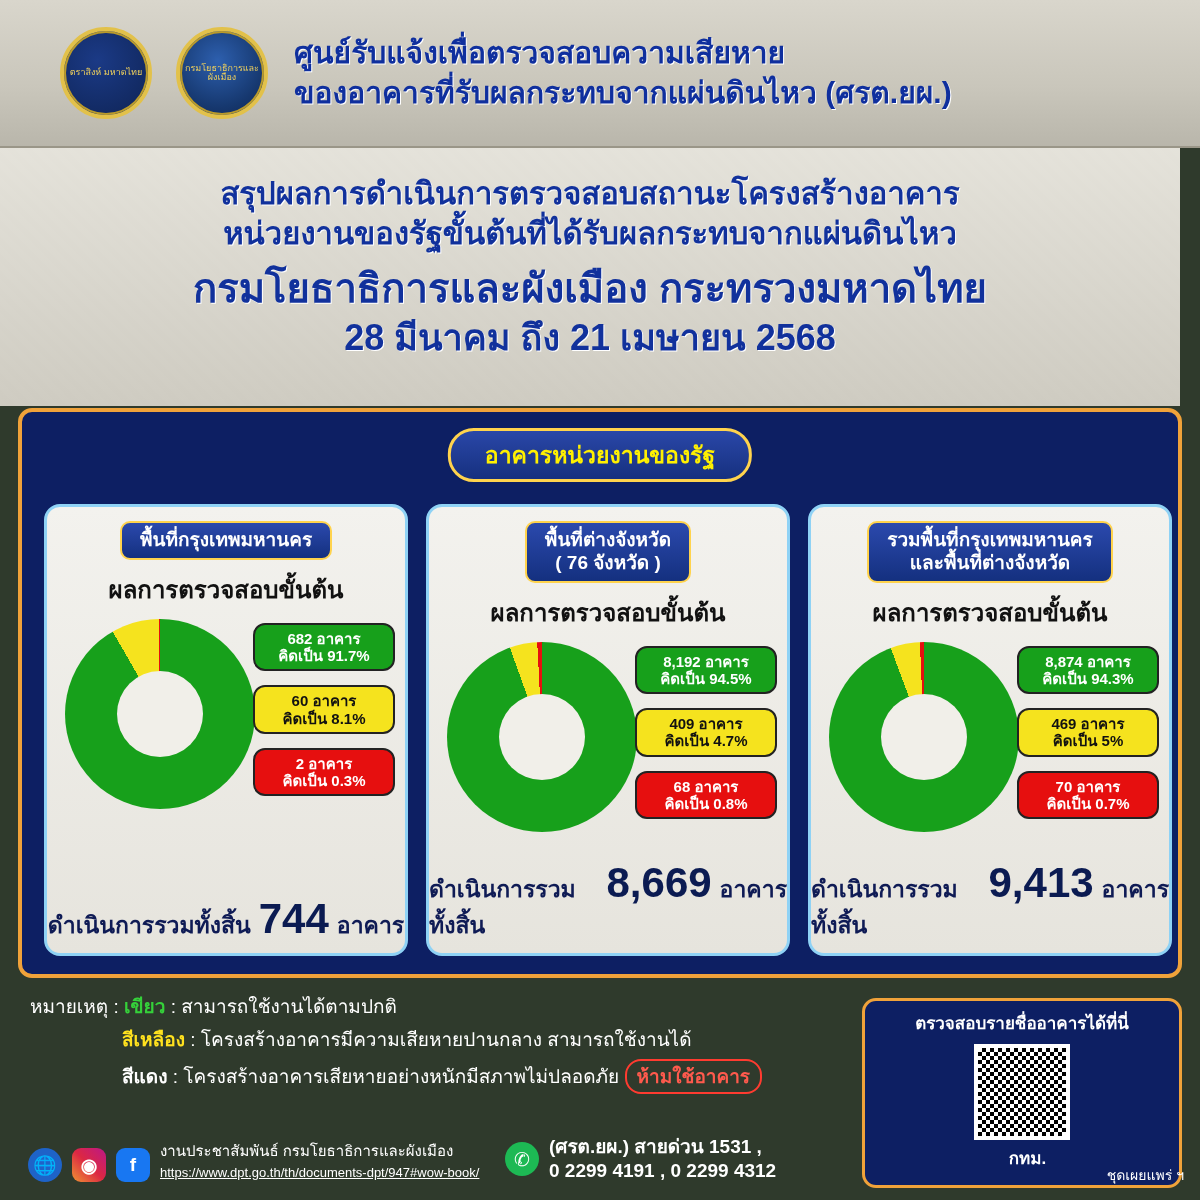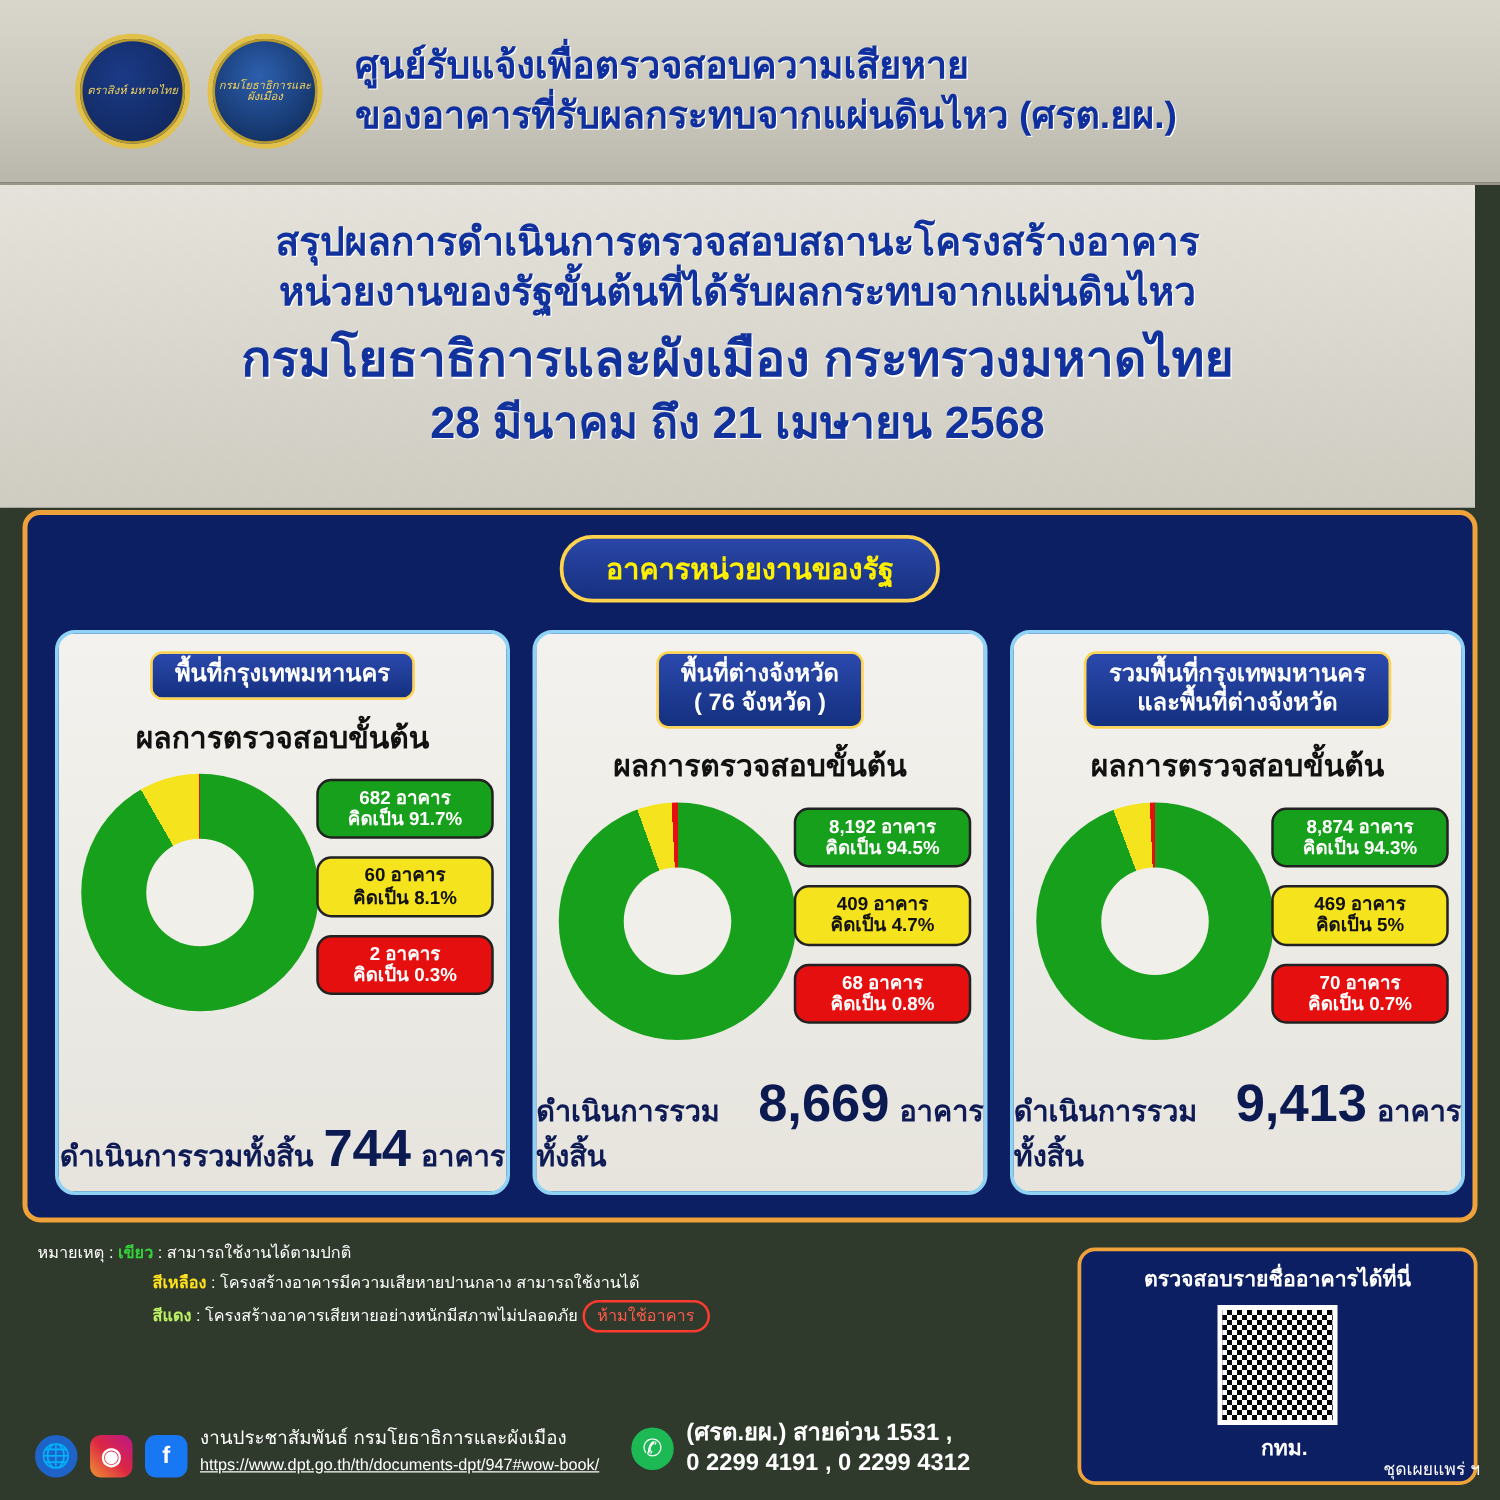--- a/index.html
+++ b/index.html
@@ -12,21 +12,21 @@
   }
   .page { position: relative; width: 1200px; height: 1200px; }
 
   
   .header {
     position: absolute; left: 0; top: 0; width: 1200px; height: 148px;
     background: linear-gradient(180deg,#d9d6cc 0%, #c9c6bb 60%, #b9b6ab 100%);
     display: flex; align-items: center;
     border-bottom: 2px solid #9a9688;
   }
-  .logos { display: flex; align-items: center; gap: 14px; margin-left: 60px; font-style: italic; }
+  .logos { display: flex; align-items: center; gap: 24px; margin-left: 60px; }
   .logo {
     width: 92px; height: 92px; border-radius: 50%;
     border: 4px solid #e2c14a;
     background: radial-gradient(circle at 40% 35%, #1b3a86 0%, #122a63 70%, #0d1f4d 100%);
     display: flex; align-items: center; justify-content: center;
     color: #f2d25c; font-size: 11px; text-align: center; line-height: 1.05;
     box-shadow: 0 0 0 2px #b99a2a inset;
     overflow: hidden;
   }
   .logo.seal2 { background: radial-gradient(circle at 45% 35%, #2d5fae 0%, #16386f 65%, #0e2450 100%); }
@@ -113,27 +113,27 @@
     position: absolute; bottom: 10px; left: 0; width: 100%;
     display: flex; align-items: baseline; justify-content: center; gap: 8px;
     color: #0f1b55;
   }
   .total .lbl { font-size: 23px; font-weight: bold; }
   .total .num { font-size: 42px; font-weight: bold; color: #0b1b52; }
   .total .unit { font-size: 23px; font-weight: bold; margin-top: 44px; }
 
   
   .notes { position: absolute; left: 30px; top: 992px; width: 790px; color: #fff; }
-  .notes .row { font-size: 13px; line-height: 1.55; margin-bottom: 4px; }
+  .notes .row { font-size: 19px; line-height: 1.55; margin-bottom: 4px; }
   .notes .k-green { color: #35d13a; font-weight: bold; }
   .notes .k-yellow { color: #ffe11e; font-weight: bold; }
-  .notes .k-red { color: #bef264; font-weight: bold; font-family: Liberation Serif, serif; }
+  .notes .k-red { color: #ffffff; font-weight: bold; font-family: Liberation Serif, serif; }
   .forbid {
     border: 2px solid #ff3b30; border-radius: 16px; color: #ff5a4d;
-    padding: 1px 10px; font-weight: normal; display: inline-block;
+    padding: 1px 10px; font-weight: bold; display: inline-block;
   }
 
   
   .qrbox {
     position: absolute; right: 18px; top: 998px; width: 320px; height: 190px;
     background: #0d1f63; border: 3px solid #f0a23a; border-radius: 14px;
     text-align: center; padding-top: 8px;
   }
   .qrbox .qt { color: #fff; font-weight: bold; font-size: 17px; }
   .qr {

